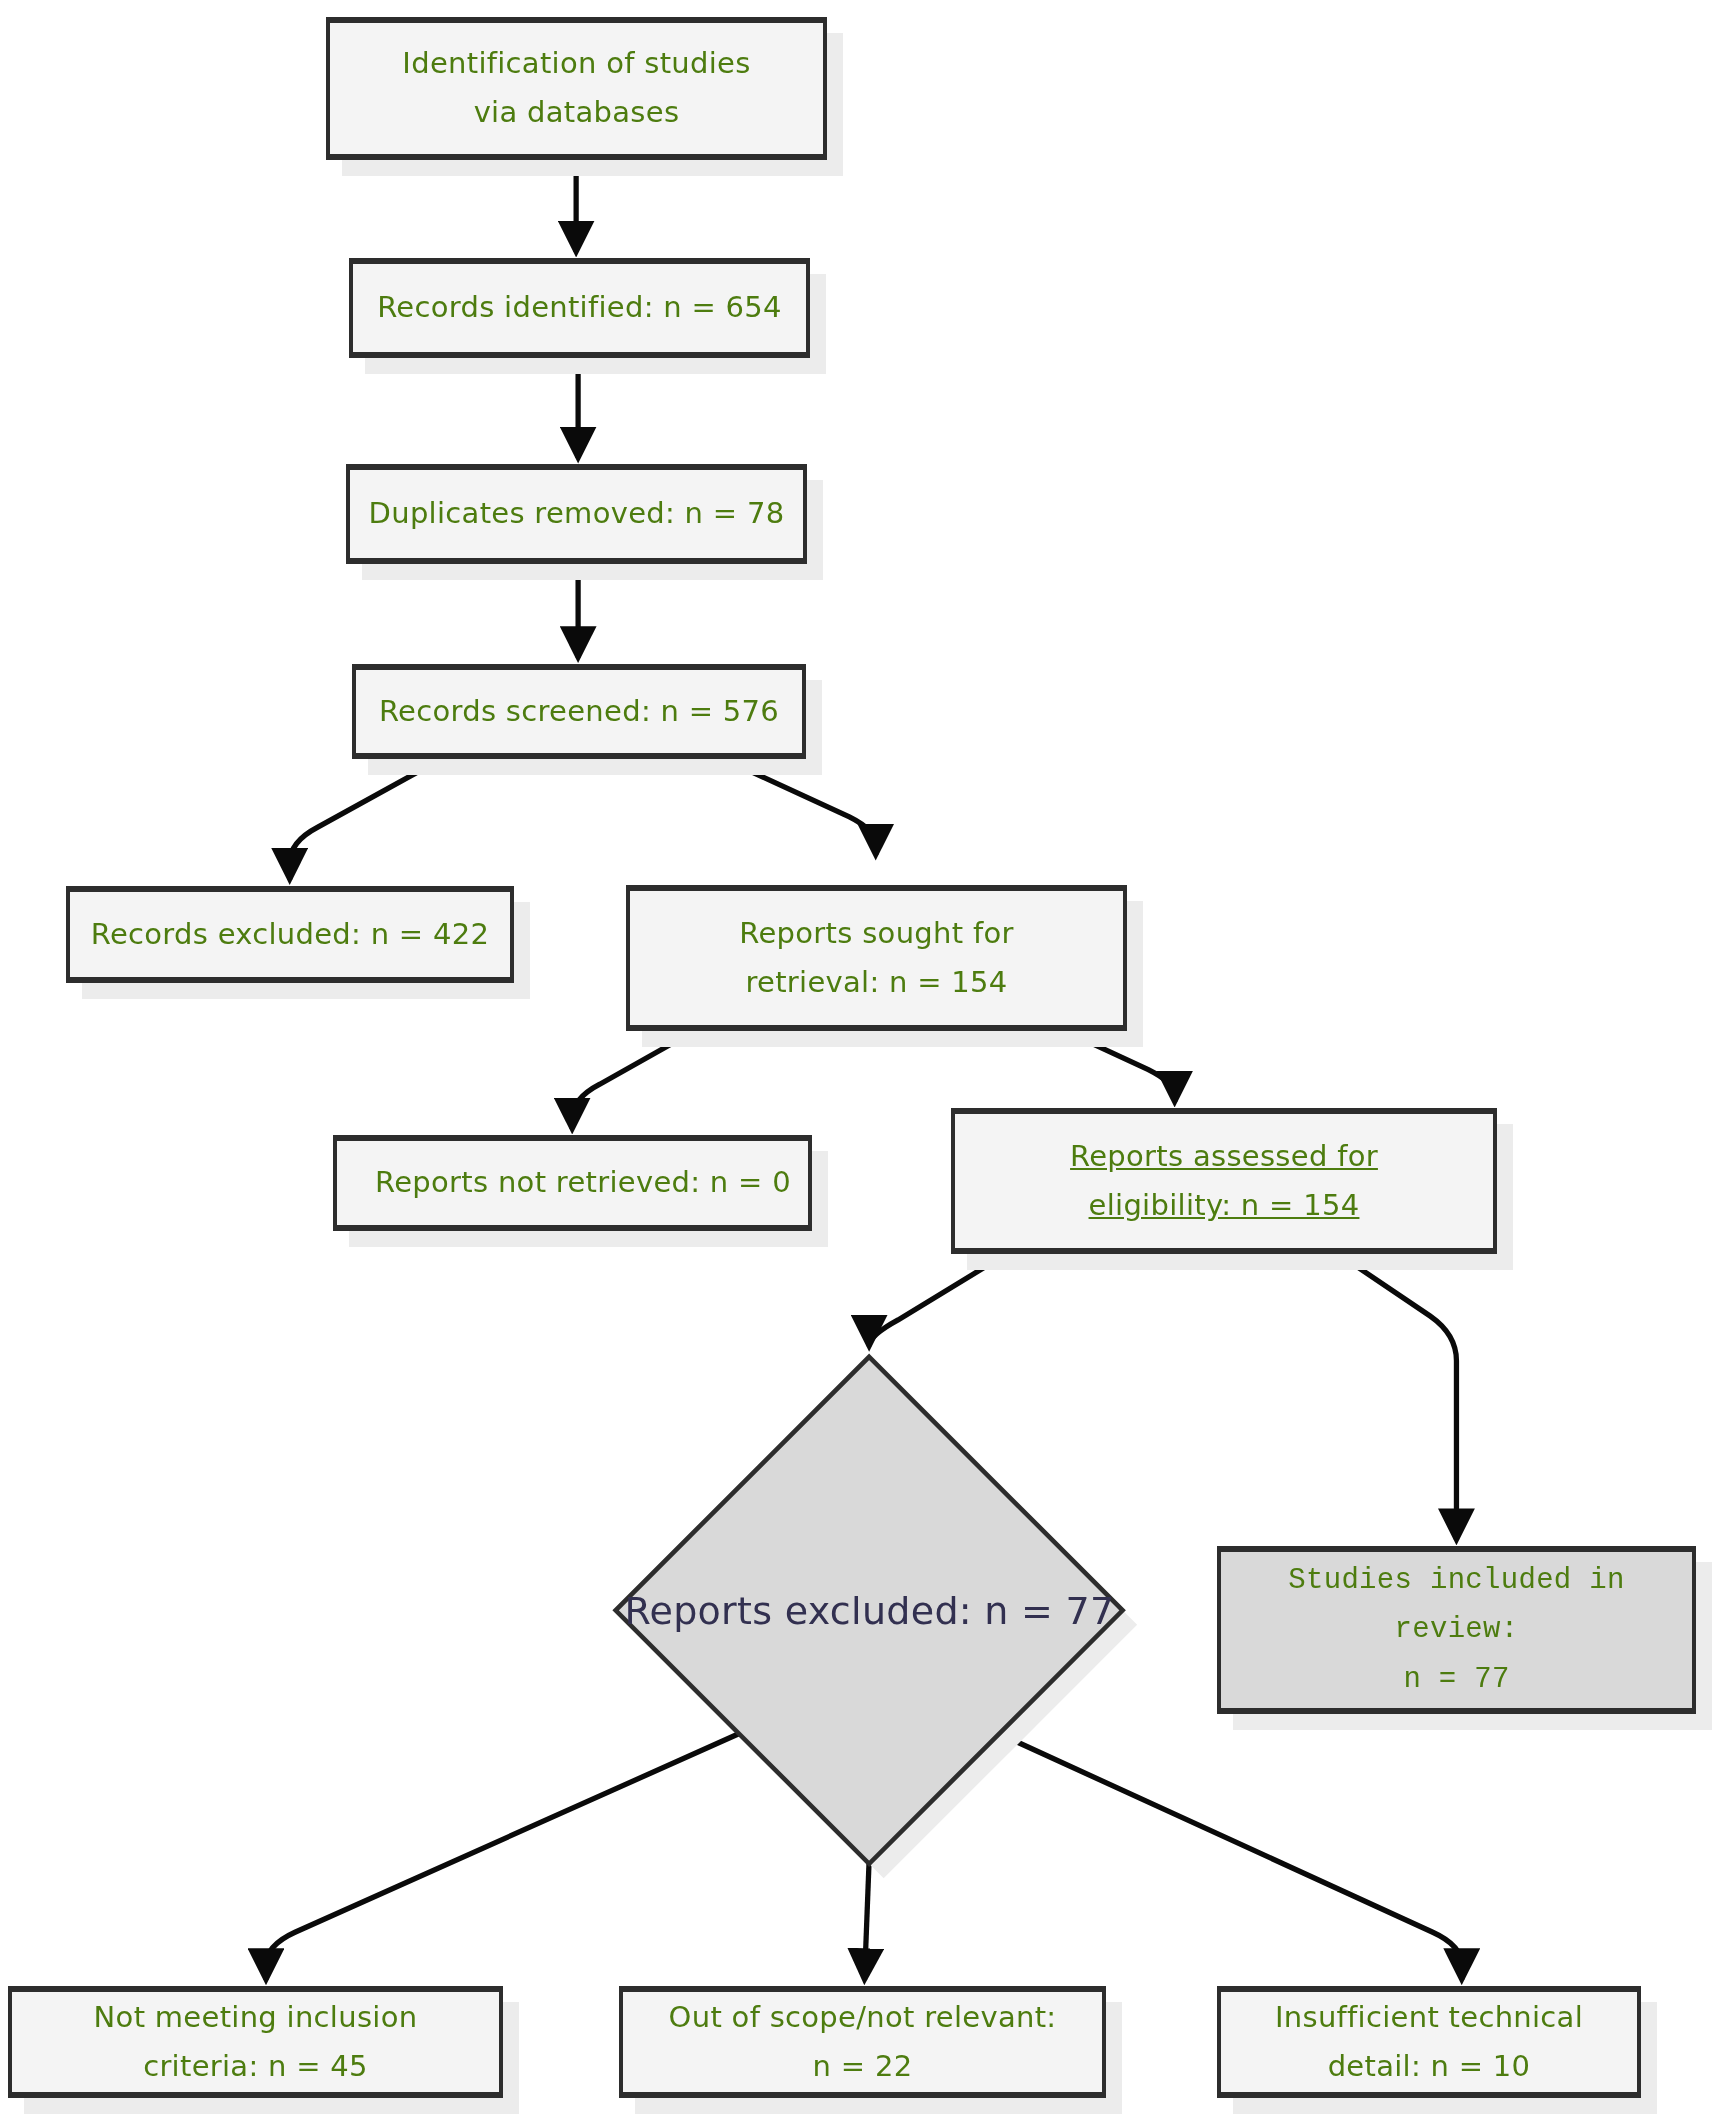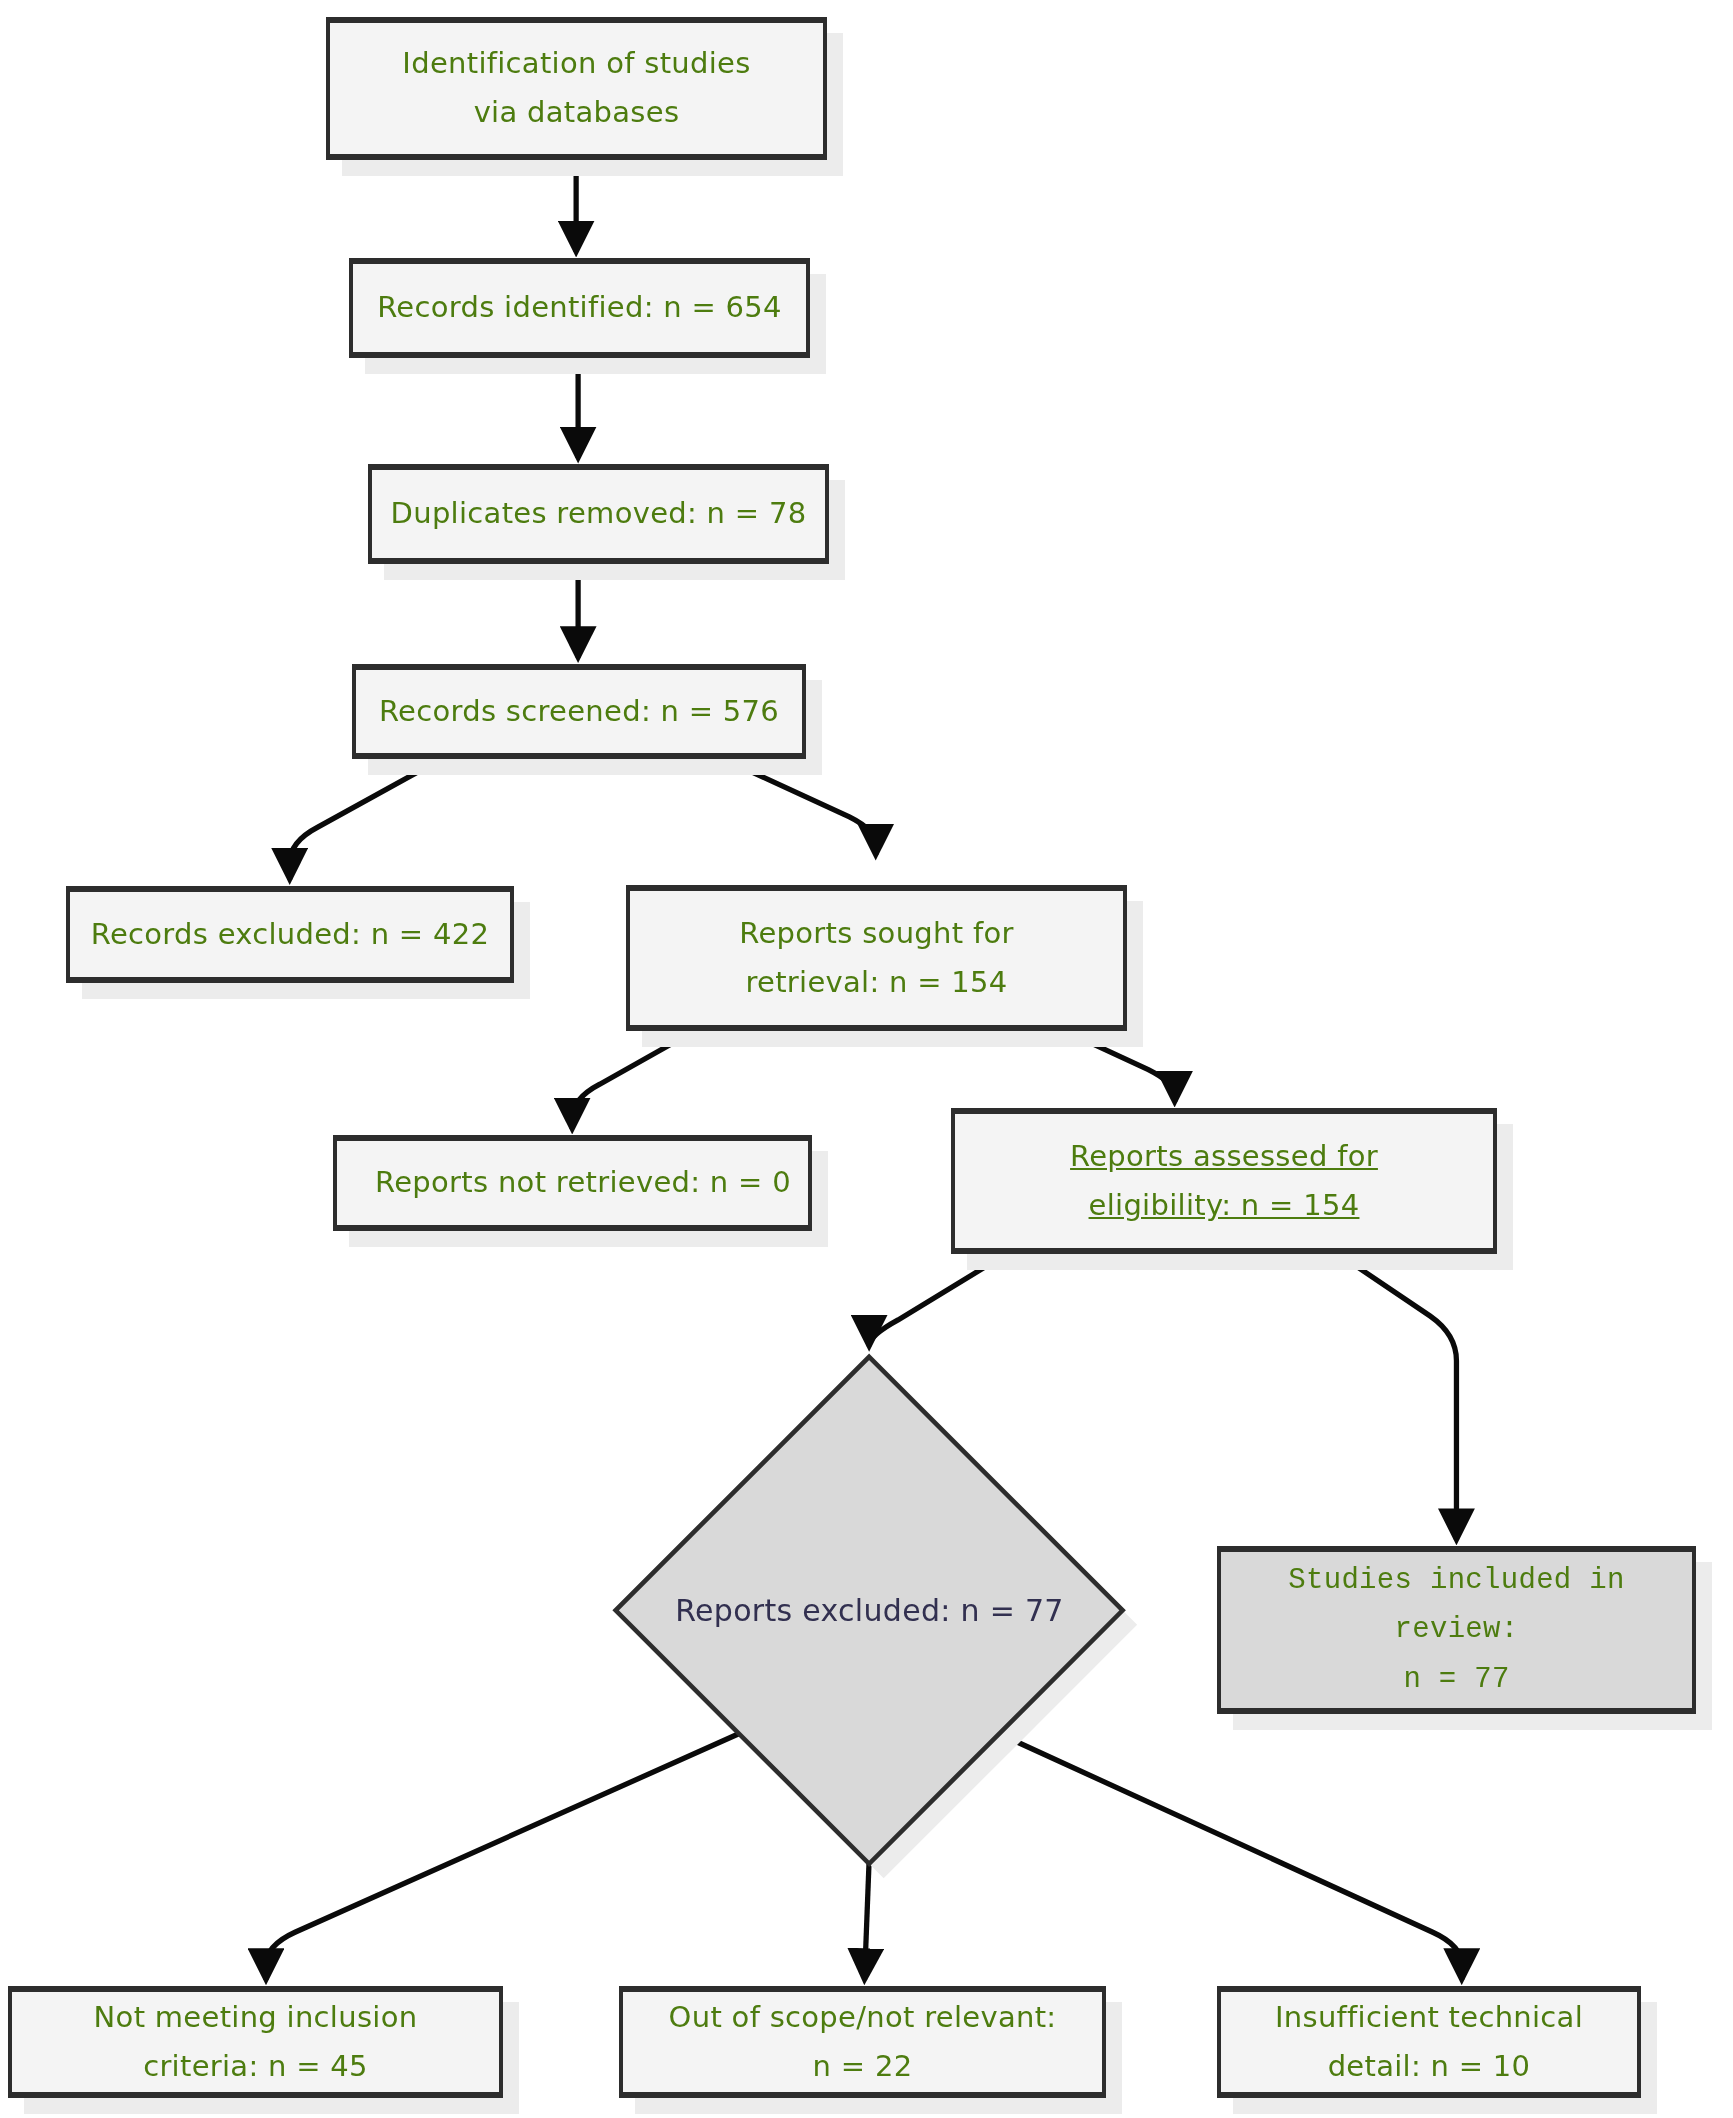--- a/index.html
+++ b/index.html
@@ -53,21 +53,21 @@
     position: absolute;
     left: 616px;
     top: 1357px;
     width: 507px;
     height: 507px;
     display: flex;
     align-items: center;
     justify-content: center;
     text-align: center;
     color: #323050;
-    font-size: 30px;
+    font-size: 38px;
     font-weight: 500;
     letter-spacing: 0.3px;
     pointer-events: none;
   }
 </style>
 </head>
 <body>
 
 <div class="canvas">
 
@@ -97,21 +97,21 @@
 
   <div class="node" style="left:326px; top:16.5px; width:501px; height:143px;">
     <span>Identification of studies
 via databases</span>
   </div>
 
   <div class="node" style="left:349px; top:258px; width:461px; height:100px;">
     <span>Records identified: n = 654</span>
   </div>
 
-  <div class="node" style="left:368px; top:464px; width:461px; height:100px;">
+  <div class="node" style="left:346px; top:464px; width:461px; height:100px;">
     <span>Duplicates removed: n = 78</span>
   </div>
 
   <div class="node" style="left:352px; top:664px; width:454px; height:95px;">
     <span>Records screened: n = 576</span>
   </div>
 
   <div class="node" style="left:66px; top:886px; width:448px; height:97px;">
     <span>Records excluded: n = 422</span>
   </div>

